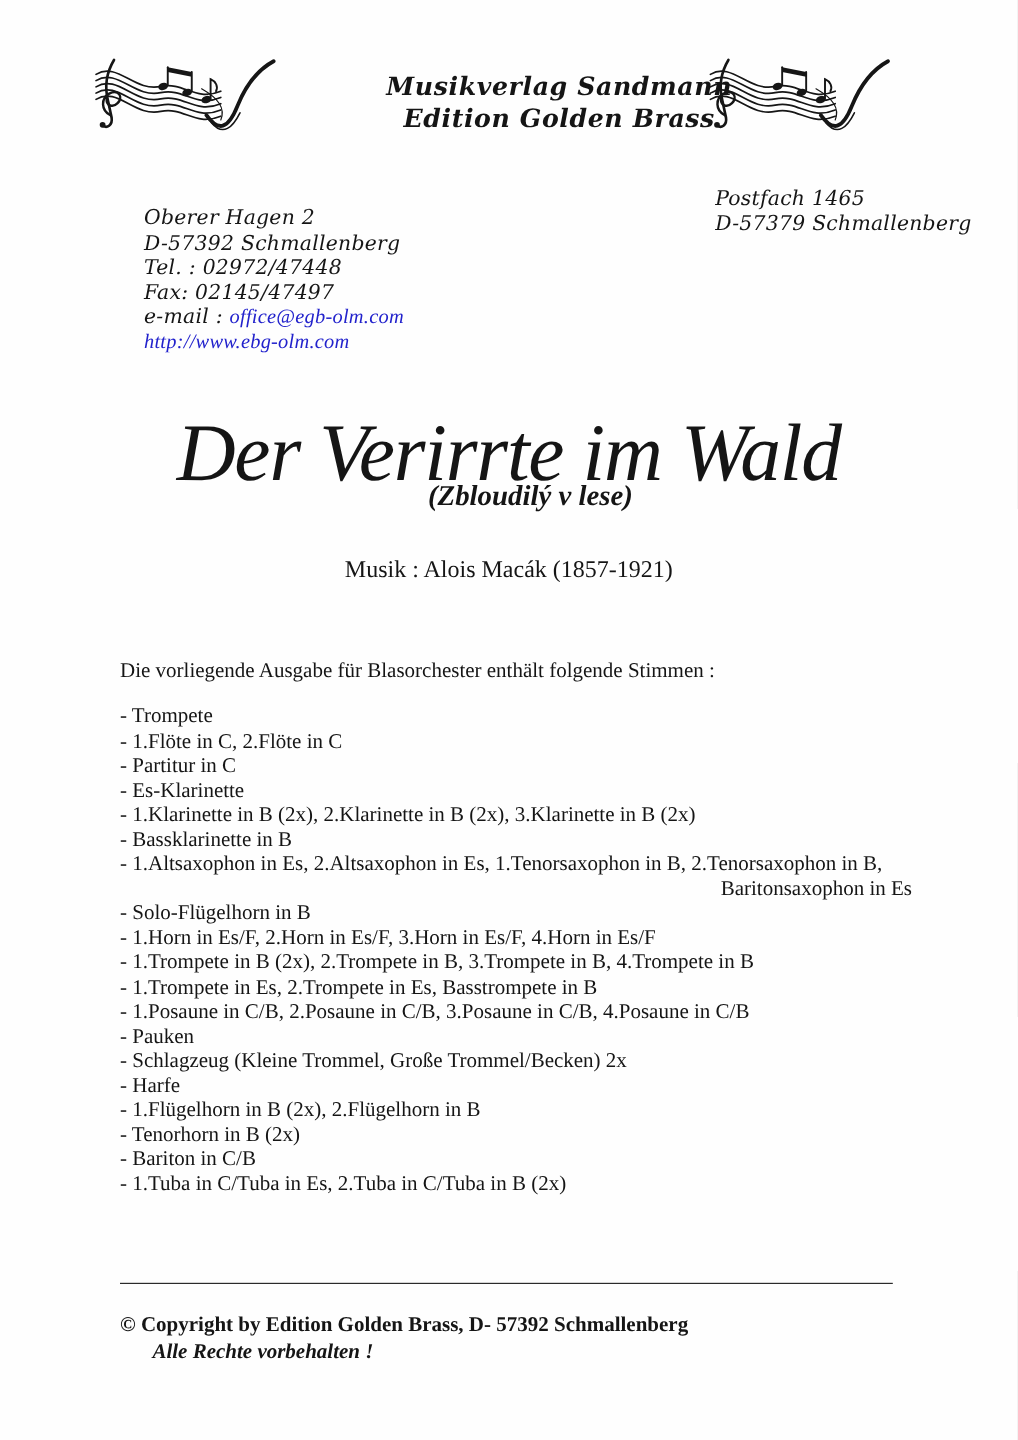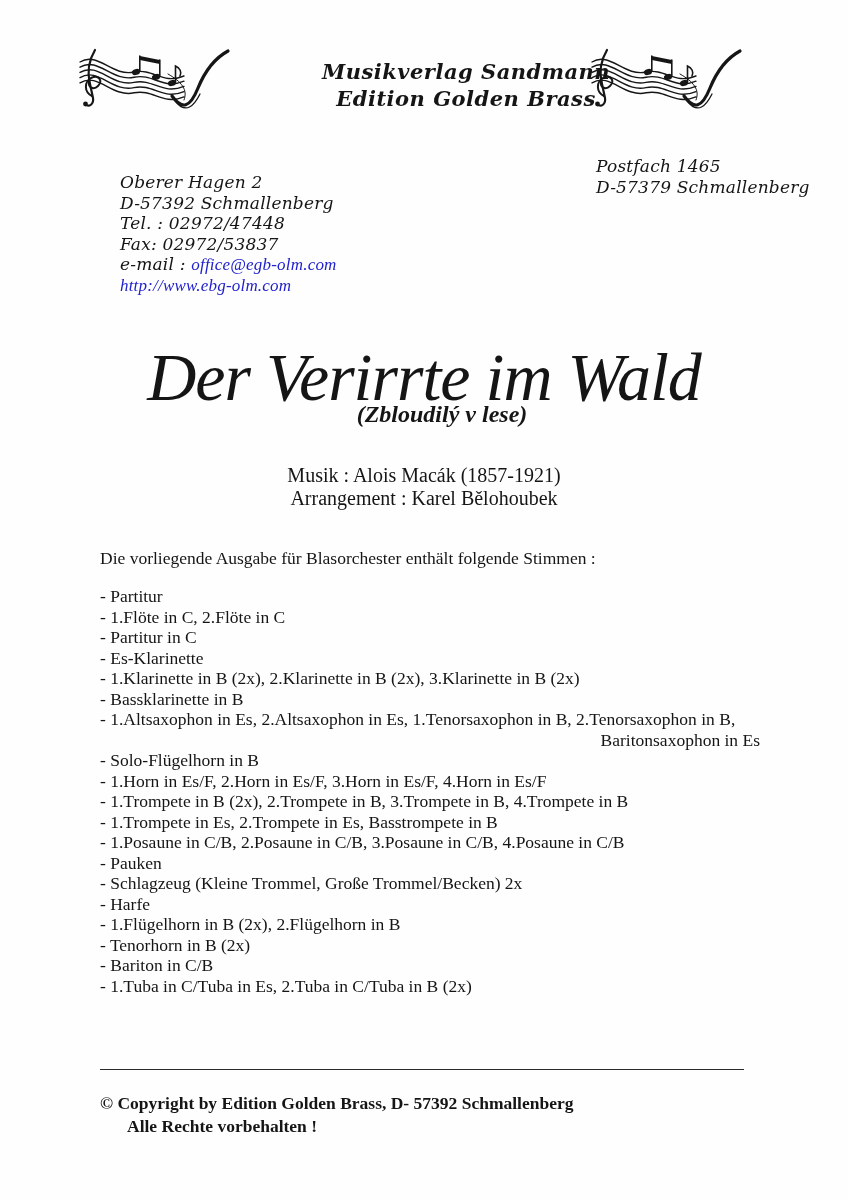--- a/index.html
+++ b/index.html
@@ -71,21 +71,21 @@
   .wrap-indent{padding-left:9px;text-align:right;}
   
   .divider{
     position:absolute;left:100px;top:1069px;width:644px;
     border-top:1.6px solid #2a2a2a;
   }
   .footer{
     position:absolute;left:100px;top:1092px;
     font-weight:bold;font-size:17.5px;line-height:23px;
   }
-  .rights-line{padding-left:27px;}
+  .rights-line{padding-left:27px;font-style:italic;}
 </style>
 </head>
 <body>
 
 <div class="page">
 
   <svg width="0" height="0" style="position:absolute" aria-hidden="true">
     <defs>
       <g id="logo-art" stroke="#161616" fill="none" stroke-linecap="round">
         <path id="sline" d="M8,16 C26,5 40,31 62,26 C82,22 90,39 112,30" stroke-width="1.4"></path>
@@ -123,43 +123,42 @@
 
   <div class="pub-header">
     <div>Musikverlag Sandmann</div>
     <div>Edition Golden Brass</div>
   </div>
 
   <div class="addr addr-left">
     <div>Oberer Hagen 2</div>
     <div>D-57392 Schmallenberg</div>
     <div>Tel. : 02972/47448</div>
-    <div>Fax: 02972/53837</div>
+    <div>Fax: 02145/47497</div>
     <div>
       <span>e-mail :</span>
       <span class="link">office@egb-olm.com</span>
     </div>
     <div class="link">http://www.ebg-olm.com</div>
   </div>
 
   <div class="addr addr-right">
     <div>Postfach 1465</div>
     <div>D-57379 Schmallenberg</div>
   </div>
 
   <div class="title">Der Verirrte im Wald</div>
   <div class="subtitle">(Zbloudilý v lese)</div>
   <div class="credits">
     <div>Musik : Alois Macák (1857-1921)</div>
-    <div>Arrangement : Karel Bělohoubek</div>
   </div>
 
   <div class="intro">Die vorliegende Ausgabe für Blasorchester enthält folgende Stimmen :</div>
   <div class="parts">
-    <div class="part-line">- Partitur</div>
+    <div class="part-line">- Trompete</div>
     <div class="part-line">- 1.Flöte in C, 2.Flöte in C</div>
     <div class="part-line">- Partitur in C</div>
     <div class="part-line">- Es-Klarinette</div>
     <div class="part-line">- 1.Klarinette in B (2x), 2.Klarinette in B (2x), 3.Klarinette in B (2x)</div>
     <div class="part-line">- Bassklarinette in B</div>
     <div class="part-line">- 1.Altsaxophon in Es, 2.Altsaxophon in Es, 1.Tenorsaxophon in B, 2.Tenorsaxophon in B,</div>
     <div class="part-line wrap-indent">Baritonsaxophon in Es</div>
     <div class="part-line">- Solo-Flügelhorn in B</div>
     <div class="part-line">- 1.Horn in Es/F, 2.Horn in Es/F, 3.Horn in Es/F, 4.Horn in Es/F</div>
     <div class="part-line">- 1.Trompete in B (2x), 2.Trompete in B, 3.Trompete in B, 4.Trompete in B</div>

